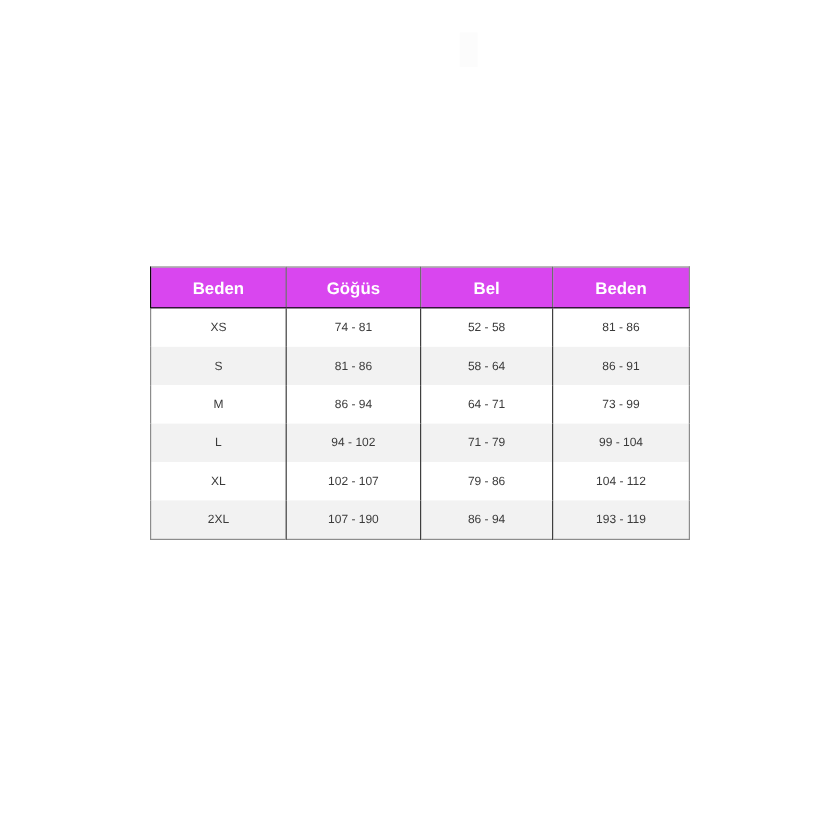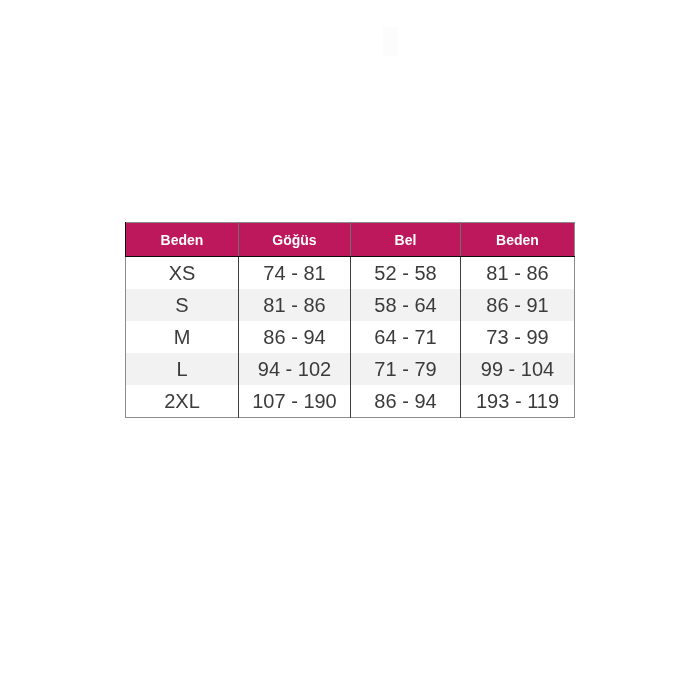--- a/index.html
+++ b/index.html
@@ -32,39 +32,39 @@
     border-collapse: collapse;
     table-layout: fixed;
     width: 449px;
     border: 1px solid #8c8c8c;
   }
   table.size-table col.c0 { width: 113px; }
   table.size-table col.c1 { width: 112px; }
   table.size-table col.c2 { width: 110px; }
   table.size-table col.c3 { width: 114px; }
   table.size-table th {
-    background: #be185d;
+    background: #d946ef;
     color: #ffffff;
     font-weight: bold;
     font-size: 14px;
     height: 33px;
     text-align: center;
     vertical-align: middle;
     border-left: 1px solid #6e6e6e;
     border-bottom: 1px solid #0b0b0b;
     padding: 0;
   }
   table.size-table th:first-child {
     border-left: 1px solid #0b0b0b;
   }
   table.size-table td {
     height: 32px;
     text-align: center;
     vertical-align: middle;
-    font-size: 20px;
+    font-size: 10px;
     color: #3b3b3b;
     border-left: 1px solid #3f3f3f;
     padding: 0;
   }
   table.size-table td:first-child {
     border-left: none;
   }
   table.size-table tbody tr { background: #ffffff; }
   table.size-table tbody tr:nth-child(even) { background: #f2f2f2; }
 </style>
@@ -108,20 +108,26 @@
           <td>64 - 71</td>
           <td>73 - 99</td>
         </tr>
         <tr>
           <td>L</td>
           <td>94 - 102</td>
           <td>71 - 79</td>
           <td>99 - 104</td>
         </tr>
         <tr>
+          <td>XL</td>
+          <td>102 - 107</td>
+          <td>79 - 86</td>
+          <td>104 - 112</td>
+        </tr>
+        <tr>
           <td>2XL</td>
           <td>107 - 190</td>
           <td>86 - 94</td>
           <td>193 - 119</td>
         </tr>
       </tbody>
   </table>
 </div>
 
 </body></html>

